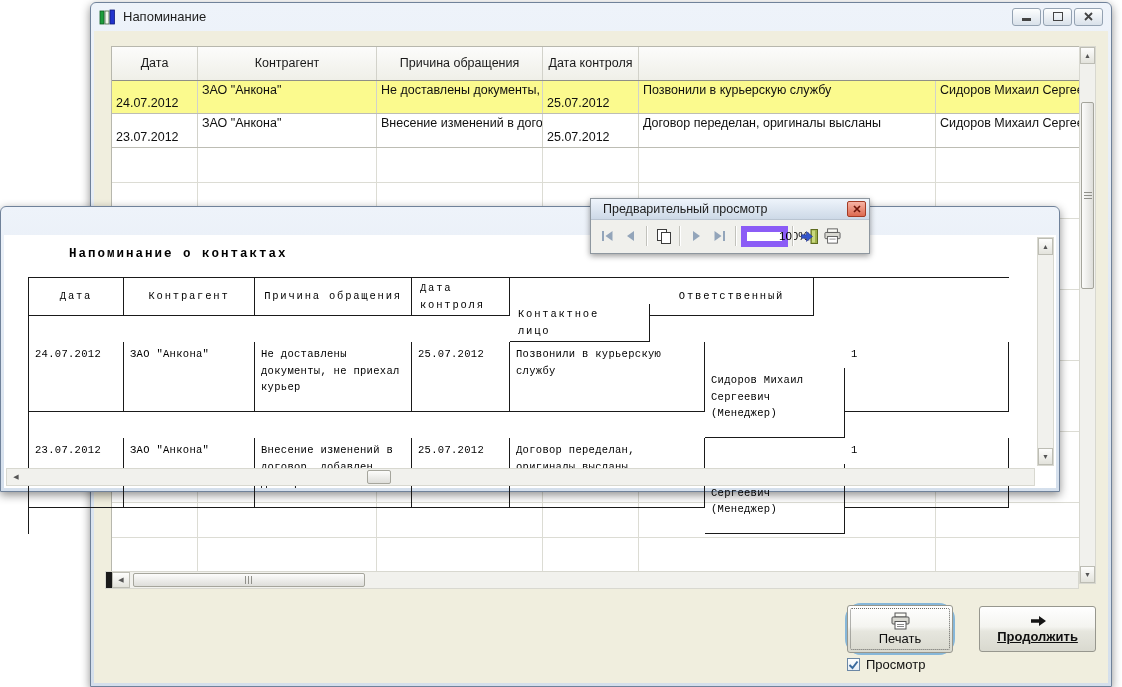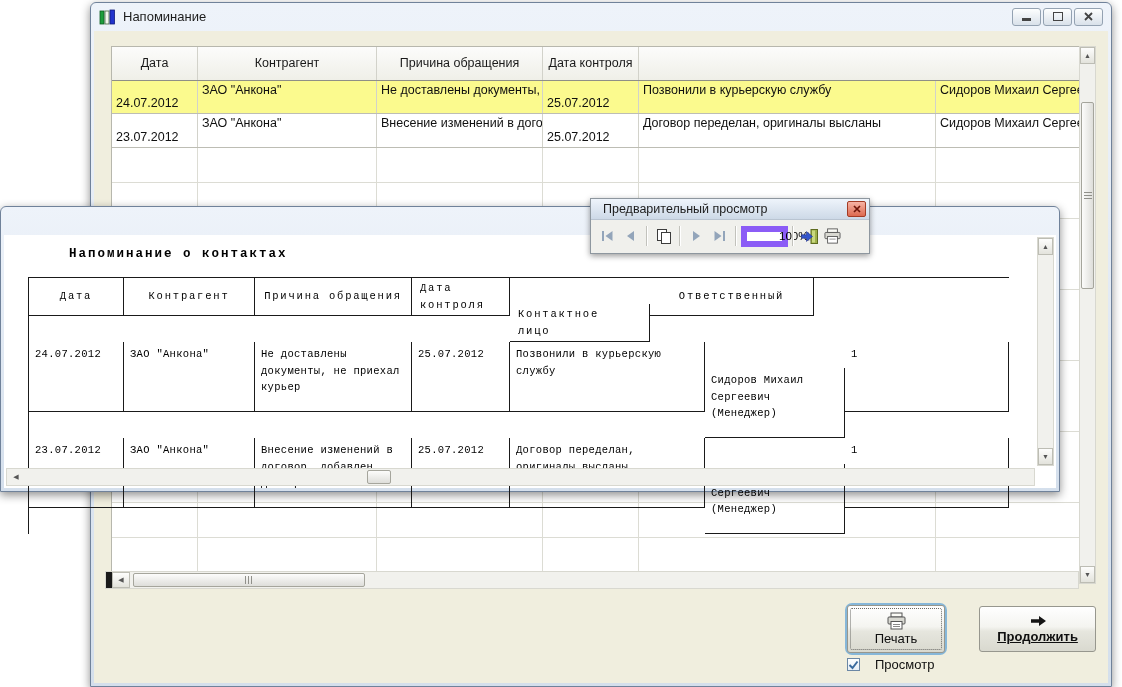--- a/index.html
+++ b/index.html
@@ -55,29 +55,29 @@
   .h-thumb{position:absolute;top:1px;bottom:1px;border:1px solid #a5a59c;border-radius:2px;
            background:linear-gradient(#fcfcfb,#dededa);display:flex;align-items:center;justify-content:center;}
   .h-grip{width:9px;height:8px;background:repeating-linear-gradient(90deg,#90908a 0 1px,transparent 1px 3px);}
 
   
   .push-btn{position:absolute;border:1px solid #97978e;border-radius:3px;cursor:default;
             background:linear-gradient(#ffffff 0%,#f4f4f0 45%,#e6e6de 55%,#d9d9cf 100%);
             display:flex;flex-direction:column;align-items:center;justify-content:center;gap:2px;
             font-size:13px;color:#0f0f0f;box-sizing:border-box;}
   #btn-close{left:20px;top:575px;width:120px;height:46px;}
-  .focus-wrap{position:absolute;left:751px;top:572px;width:102px;height:52px;border:2px solid #86b7d9;border-radius:7px;
+  .focus-wrap{position:absolute;left:751px;top:572px;width:110px;height:52px;border:2px solid #86b7d9;border-radius:16px;
               box-sizing:border-box;background:#f9a8d4;}
   #btn-print{position:relative;width:100%;height:100%;border-radius:3px;border:1px solid #97978e;
              background:linear-gradient(#ffffff 0%,#f4f4f0 45%,#e6e6de 55%,#d9d9cf 100%);
              display:flex;flex-direction:column;align-items:center;justify-content:center;gap:1px;font-size:13px;box-sizing:border-box;}
   #btn-print .dotted{position:absolute;left:2px;right:2px;top:2px;bottom:2px;border:1px dotted #6a6a66;border-radius:2px;}
   #btn-continue{left:885px;top:575px;width:117px;height:46px;}
   #btn-continue .lbl{font-weight:bold;text-decoration:underline;}
-  .chk-row{position:absolute;left:753px;top:626px;display:flex;align-items:center;gap:15px;font-size:13px;color:#101010;}
+  .chk-row{position:absolute;left:753px;top:626px;display:flex;align-items:center;gap:6px;font-size:13px;color:#101010;}
   .chk-box{width:13px;height:13px;border:1px solid #6b87a5;background:linear-gradient(#fdfefe,#e6eef6);
            display:flex;align-items:center;justify-content:center;box-sizing:border-box;}
 
   
   #designer{left:0px;top:206px;width:1058px;height:284px;z-index:20;}
   #designer .client{background:#ffffff;bottom:3px;}
   .rp-title{position:absolute;left:24px;top:12px;font-family:"Liberation Mono",monospace;font-weight:bold;
             font-size:12.5px;letter-spacing:2px;color:#000;padding-left:41px;}
   .rp-table{position:absolute;left:24px;top:42px;width:980px;border-top:1px solid #1a1a1a;border-left:1px solid #1a1a1a;
             font-family:"Liberation Mono",monospace;color:#000;box-sizing:content-box;}

